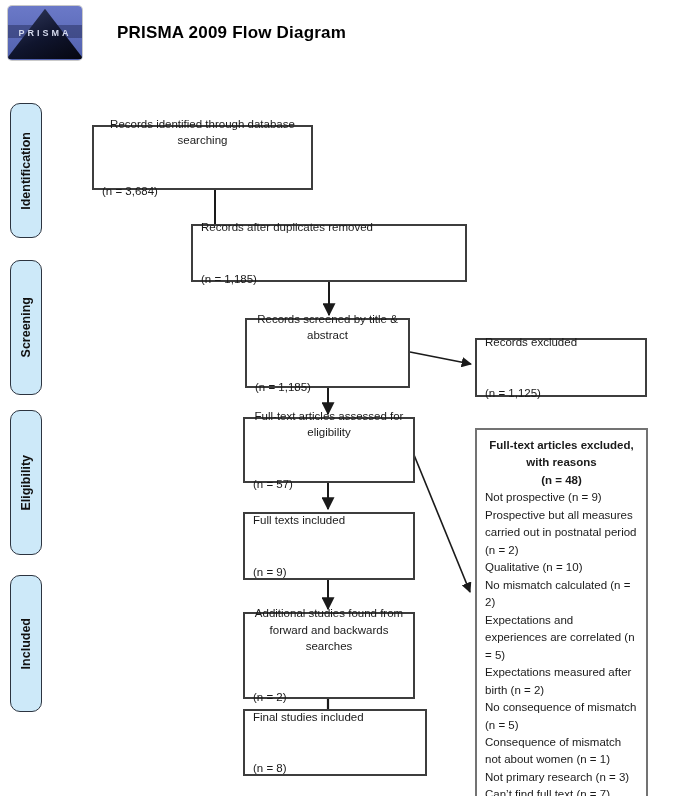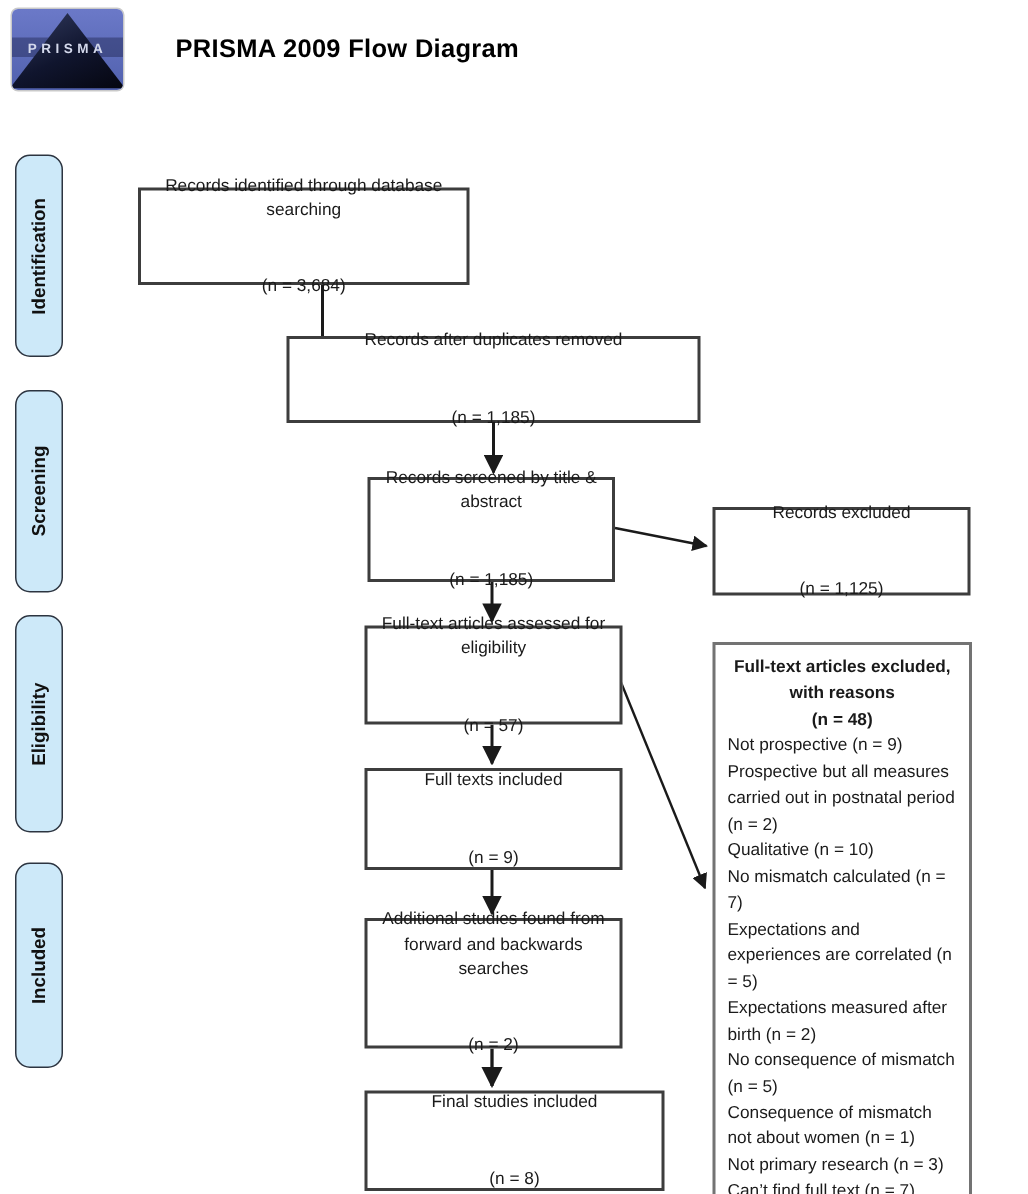--- a/index.html
+++ b/index.html
@@ -67,34 +67,34 @@
   .stage-screening      { top: 260px; height: 135px; }
   .stage-eligibility    { top: 410px; height: 145px; }
   .stage-included       { top: 575px; height: 137px; }
 
   
   .fbox {
     position: absolute;
     background: #ffffff;
     border: 2px solid #3d3d3d;
     display: flex; flex-direction: column;
-    align-items: center; justify-content: center;
+    align-items: flex-start; justify-content: center;
     text-align: center;
     font-size: 11.5px; line-height: 1.42; color: #1a1a1a;
     padding: 20px 8px;
     gap: 35px;
   }
   .box-identified  { left: 92px;  top: 125px; width: 221px; height: 65px; }
   .box-duplicates  { left: 191px; top: 224px; width: 276px; height: 58px; }
   .box-screened    { left: 245px; top: 318px; width: 165px; height: 70px; }
   .box-excluded    { left: 475px; top: 338px; width: 172px; height: 59px; }
   .box-assessed    { left: 243px; top: 417px; width: 172px; height: 66px; }
   .box-included9   { left: 243px; top: 512px; width: 172px; height: 68px; }
   .box-additional  { left: 243px; top: 612px; width: 172px; height: 87px; }
-  .box-final       { left: 243px; top: 727px; width: 200px; height: 67px; }
+  .box-final       { left: 243px; top: 709px; width: 184px; height: 67px; }
 
   
   .box-reasons {
     position: absolute;
     left: 475px; top: 428px; width: 173px; height: 420px;
     background: #ffffff;
     border: 2px solid #737373;
     padding: 7px 8px 6px 8px;
     font-size: 11.5px; line-height: 1.52; color: #1a1a1a;
   }
@@ -192,21 +192,21 @@
     <div>(n = 8)</div>
   </div>
 
   <div class="box-reasons">
     <div class="reasons-title">Full-text articles excluded, with reasons</div>
     <div class="reasons-count">(n = 48)</div>
     <div class="reasons-list">
         <div class="reason-item">Not prospective (n = 9)</div>
         <div class="reason-item">Prospective but all measures carried out in postnatal period (n = 2)</div>
         <div class="reason-item">Qualitative (n = 10)</div>
-        <div class="reason-item">No mismatch calculated (n = 7)</div>
+        <div class="reason-item">No mismatch calculated (n = 2)</div>
         <div class="reason-item">Expectations and experiences are correlated (n = 5)</div>
         <div class="reason-item">Expectations measured after birth (n = 2)</div>
         <div class="reason-item">No consequence of mismatch (n = 5)</div>
         <div class="reason-item">Consequence of mismatch not about women (n = 1)</div>
         <div class="reason-item">Not primary research (n = 3)</div>
         <div class="reason-item">Can’t find full text (n = 7)</div>
       </div>
   </div>
 
 </div>

